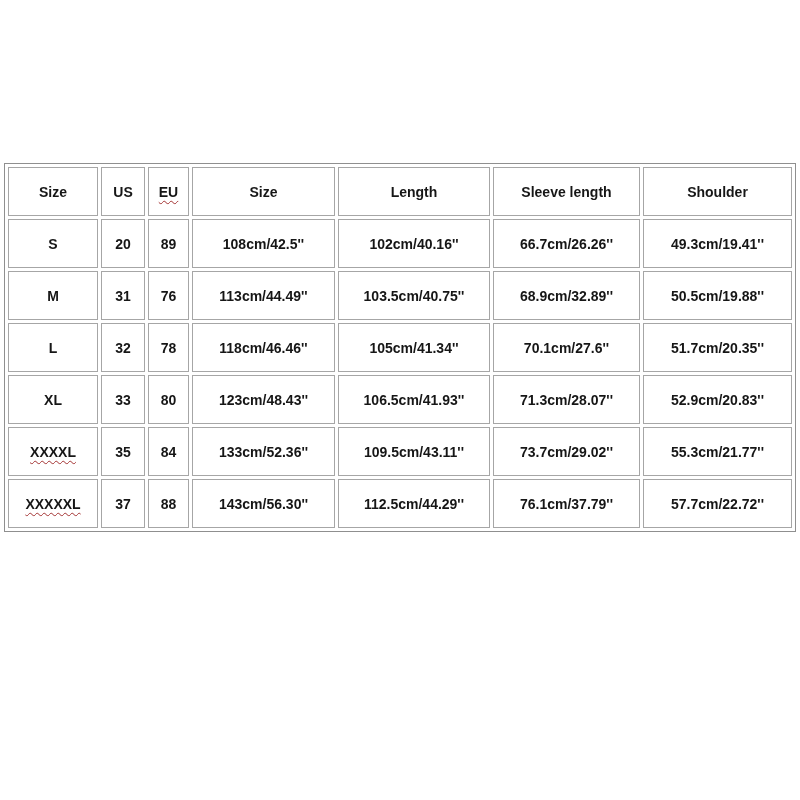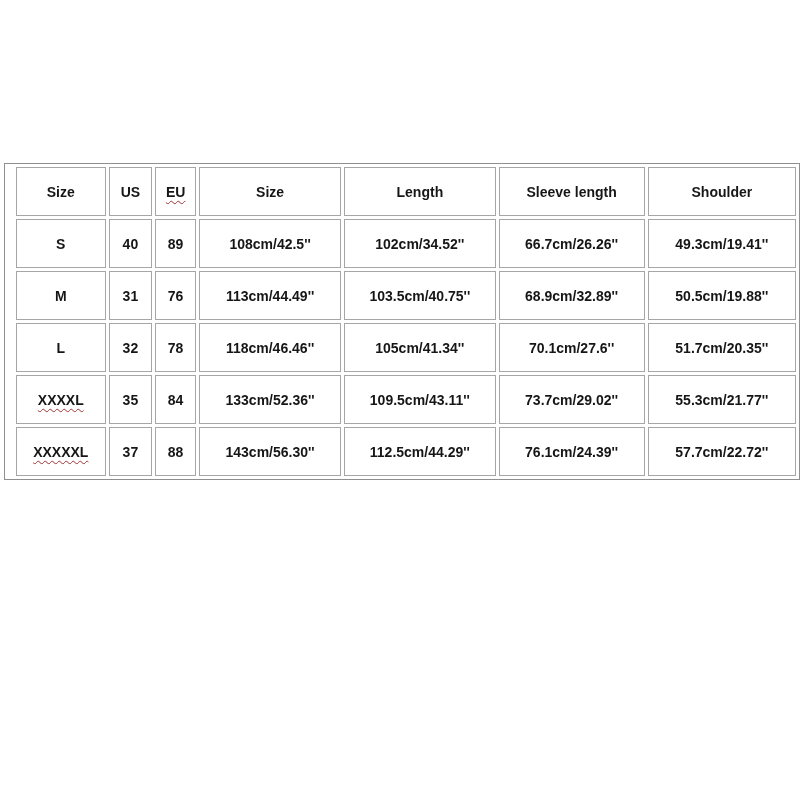--- a/index.html
+++ b/index.html
@@ -17,21 +17,20 @@
 
   table.size-chart {
     position: absolute;
     left: 4px;
     top: 163px;
     border-collapse: separate;
     border-spacing: 3px;
     border: 1px solid #8f8f8f;
     table-layout: fixed;
     background: #ffffff;
-    padding-left: 8px;
   }
   table.size-chart th,
   table.size-chart td {
     border: 1px solid #a6a6a6;
     height: 49px;
     padding: 0 2px;
     text-align: center;
     vertical-align: middle;
     font-family: "Liberation Sans", sans-serif;
     font-weight: bold;
@@ -77,24 +76,24 @@
       <th class="misspelled">EU</th>
       <th>Size</th>
       <th>Length</th>
       <th>Sleeve length</th>
       <th>Shoulder</th>
     </tr>
   </thead>
   <tbody>
       <tr>
         <td>S</td>
-        <td>40</td>
+        <td>20</td>
         <td>89</td>
         <td>108cm/42.5''</td>
-        <td>102cm/34.52''</td>
+        <td>102cm/40.16''</td>
         <td>66.7cm/26.26''</td>
         <td>49.3cm/19.41''</td>
       </tr>
       <tr>
         <td>M</td>
         <td>31</td>
         <td>76</td>
         <td>113cm/44.49''</td>
         <td>103.5cm/40.75''</td>
         <td>68.9cm/32.89''</td>
@@ -103,31 +102,40 @@
       <tr>
         <td>L</td>
         <td>32</td>
         <td>78</td>
         <td>118cm/46.46''</td>
         <td>105cm/41.34''</td>
         <td>70.1cm/27.6''</td>
         <td>51.7cm/20.35''</td>
       </tr>
       <tr>
+        <td>XL</td>
+        <td>33</td>
+        <td>80</td>
+        <td>123cm/48.43''</td>
+        <td>106.5cm/41.93''</td>
+        <td>71.3cm/28.07''</td>
+        <td>52.9cm/20.83''</td>
+      </tr>
+      <tr>
         <td class="misspelled">XXXXL</td>
         <td>35</td>
         <td>84</td>
         <td>133cm/52.36''</td>
         <td>109.5cm/43.11''</td>
         <td>73.7cm/29.02''</td>
         <td>55.3cm/21.77''</td>
       </tr>
       <tr>
         <td class="misspelled">XXXXXL</td>
         <td>37</td>
         <td>88</td>
         <td>143cm/56.30''</td>
         <td>112.5cm/44.29''</td>
-        <td>76.1cm/24.39''</td>
+        <td>76.1cm/37.79''</td>
         <td>57.7cm/22.72''</td>
       </tr>
     </tbody>
 </table>
 
 </body></html>

